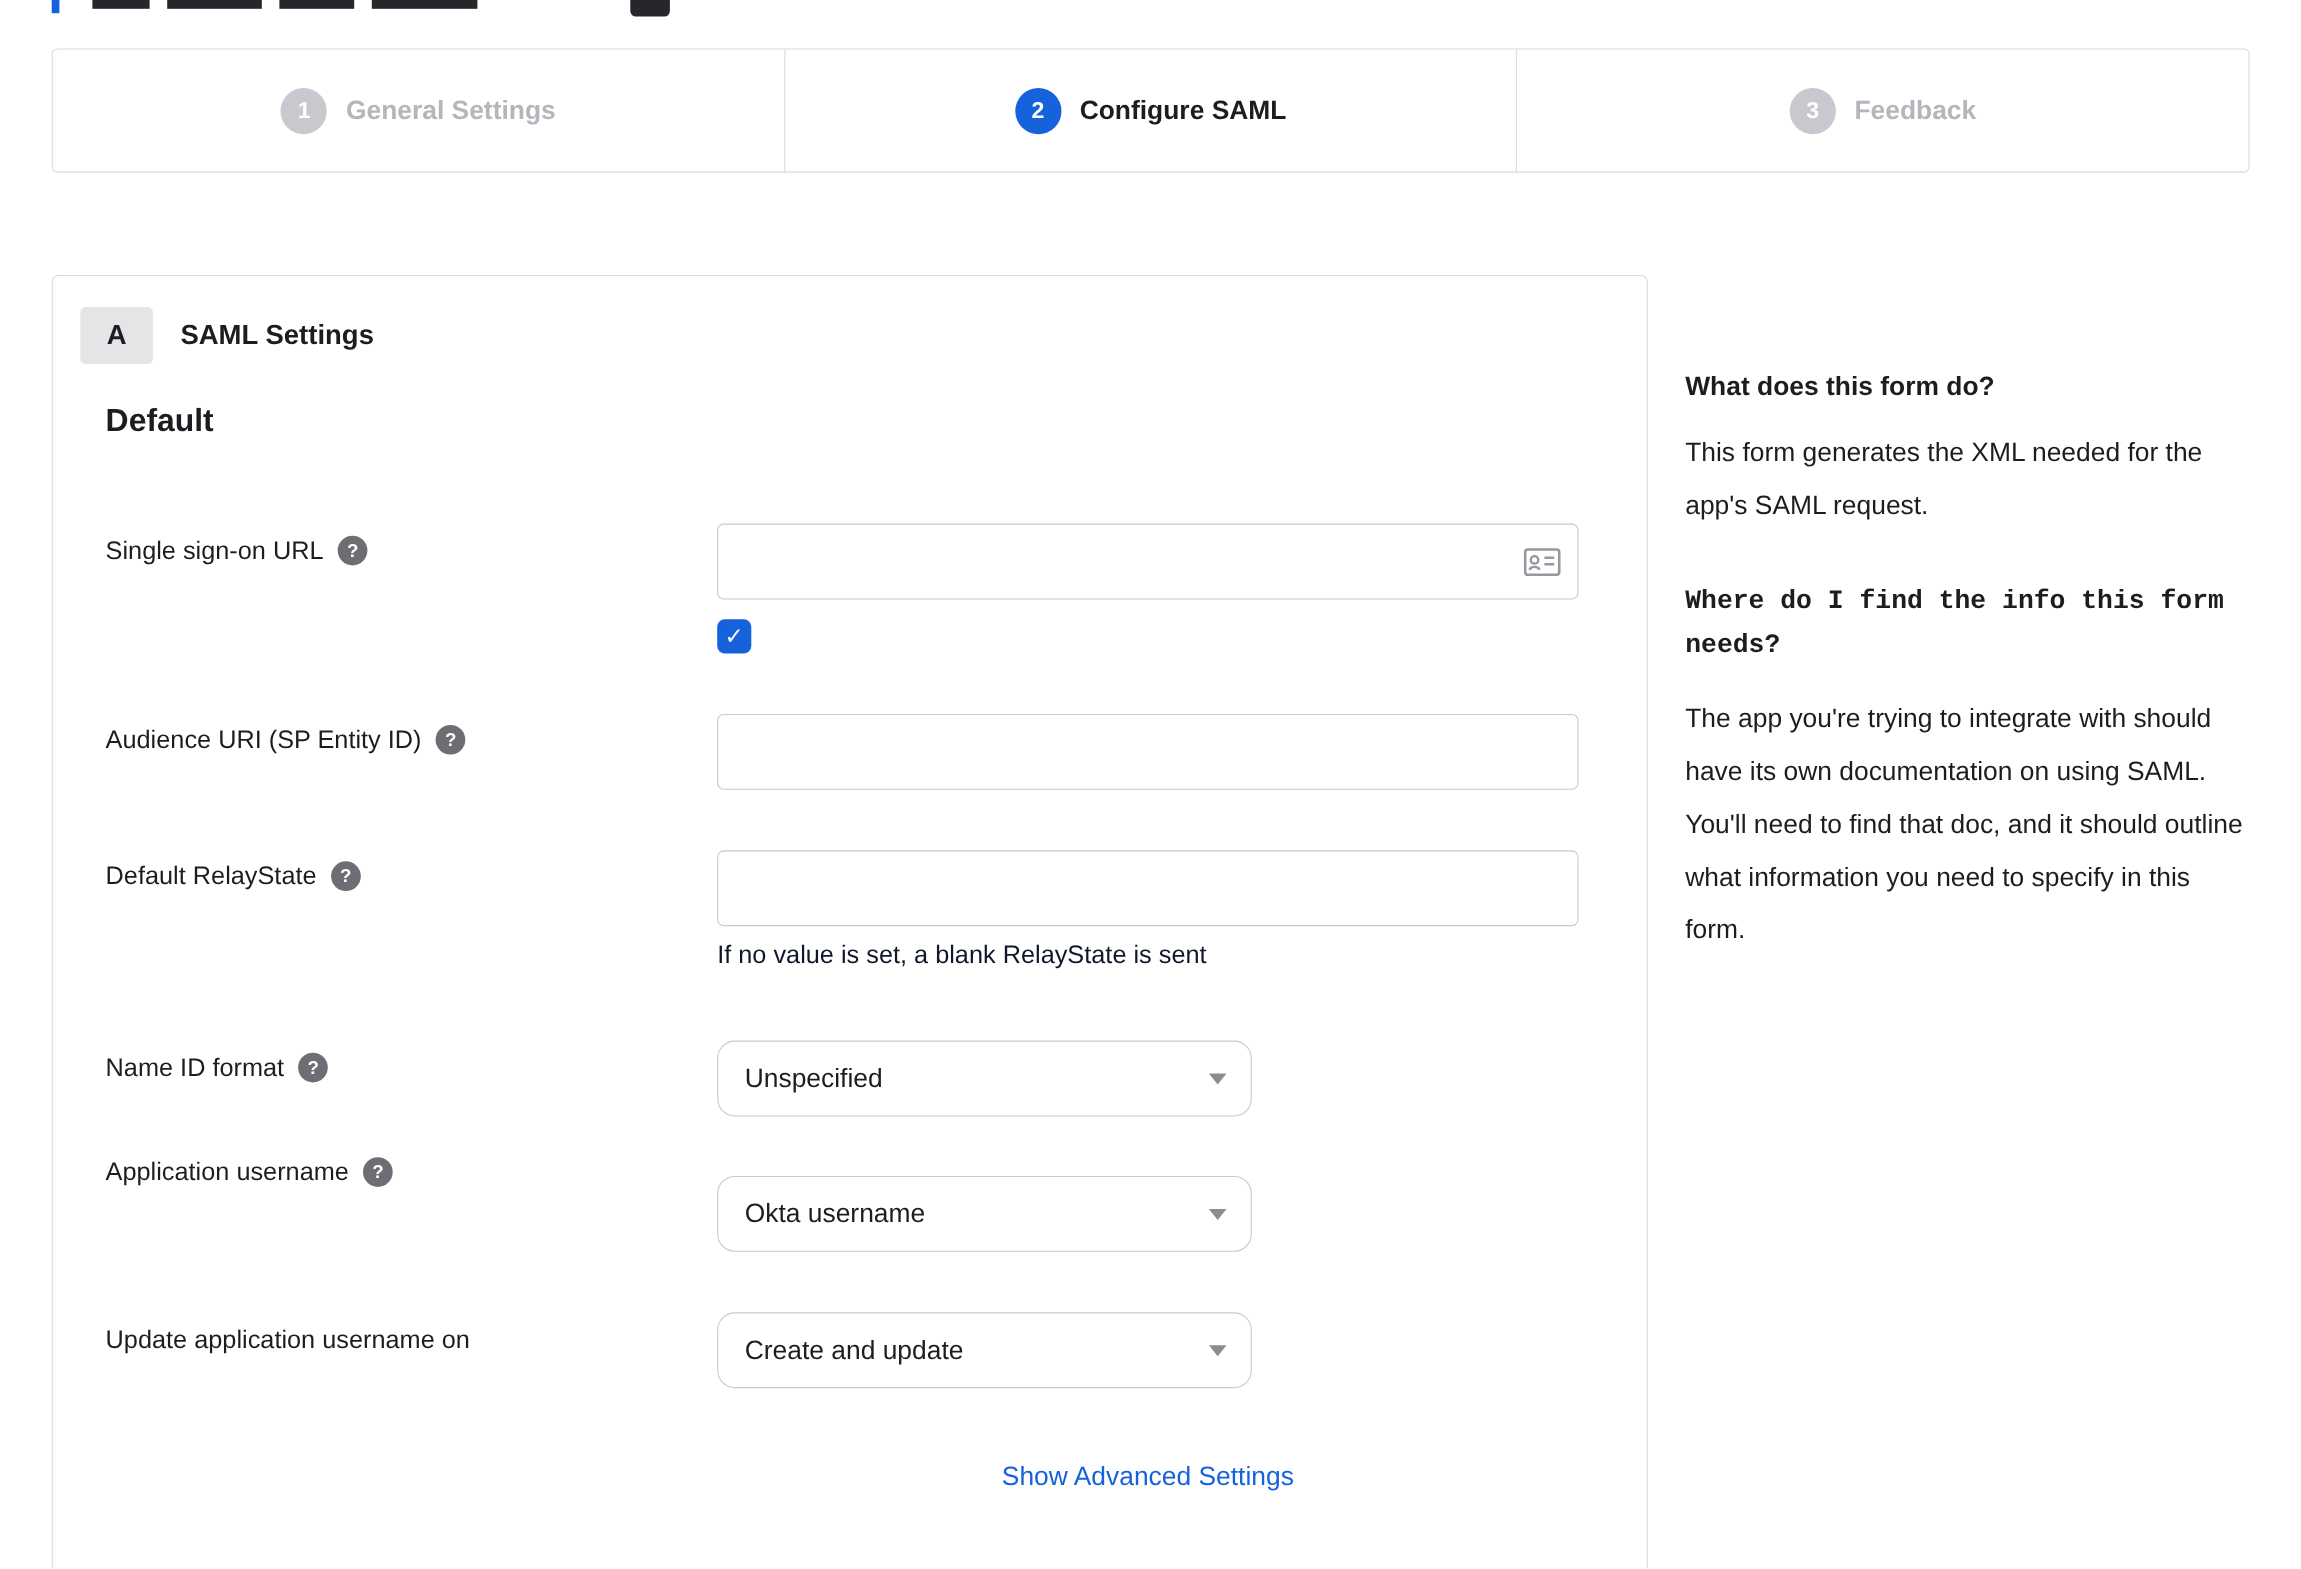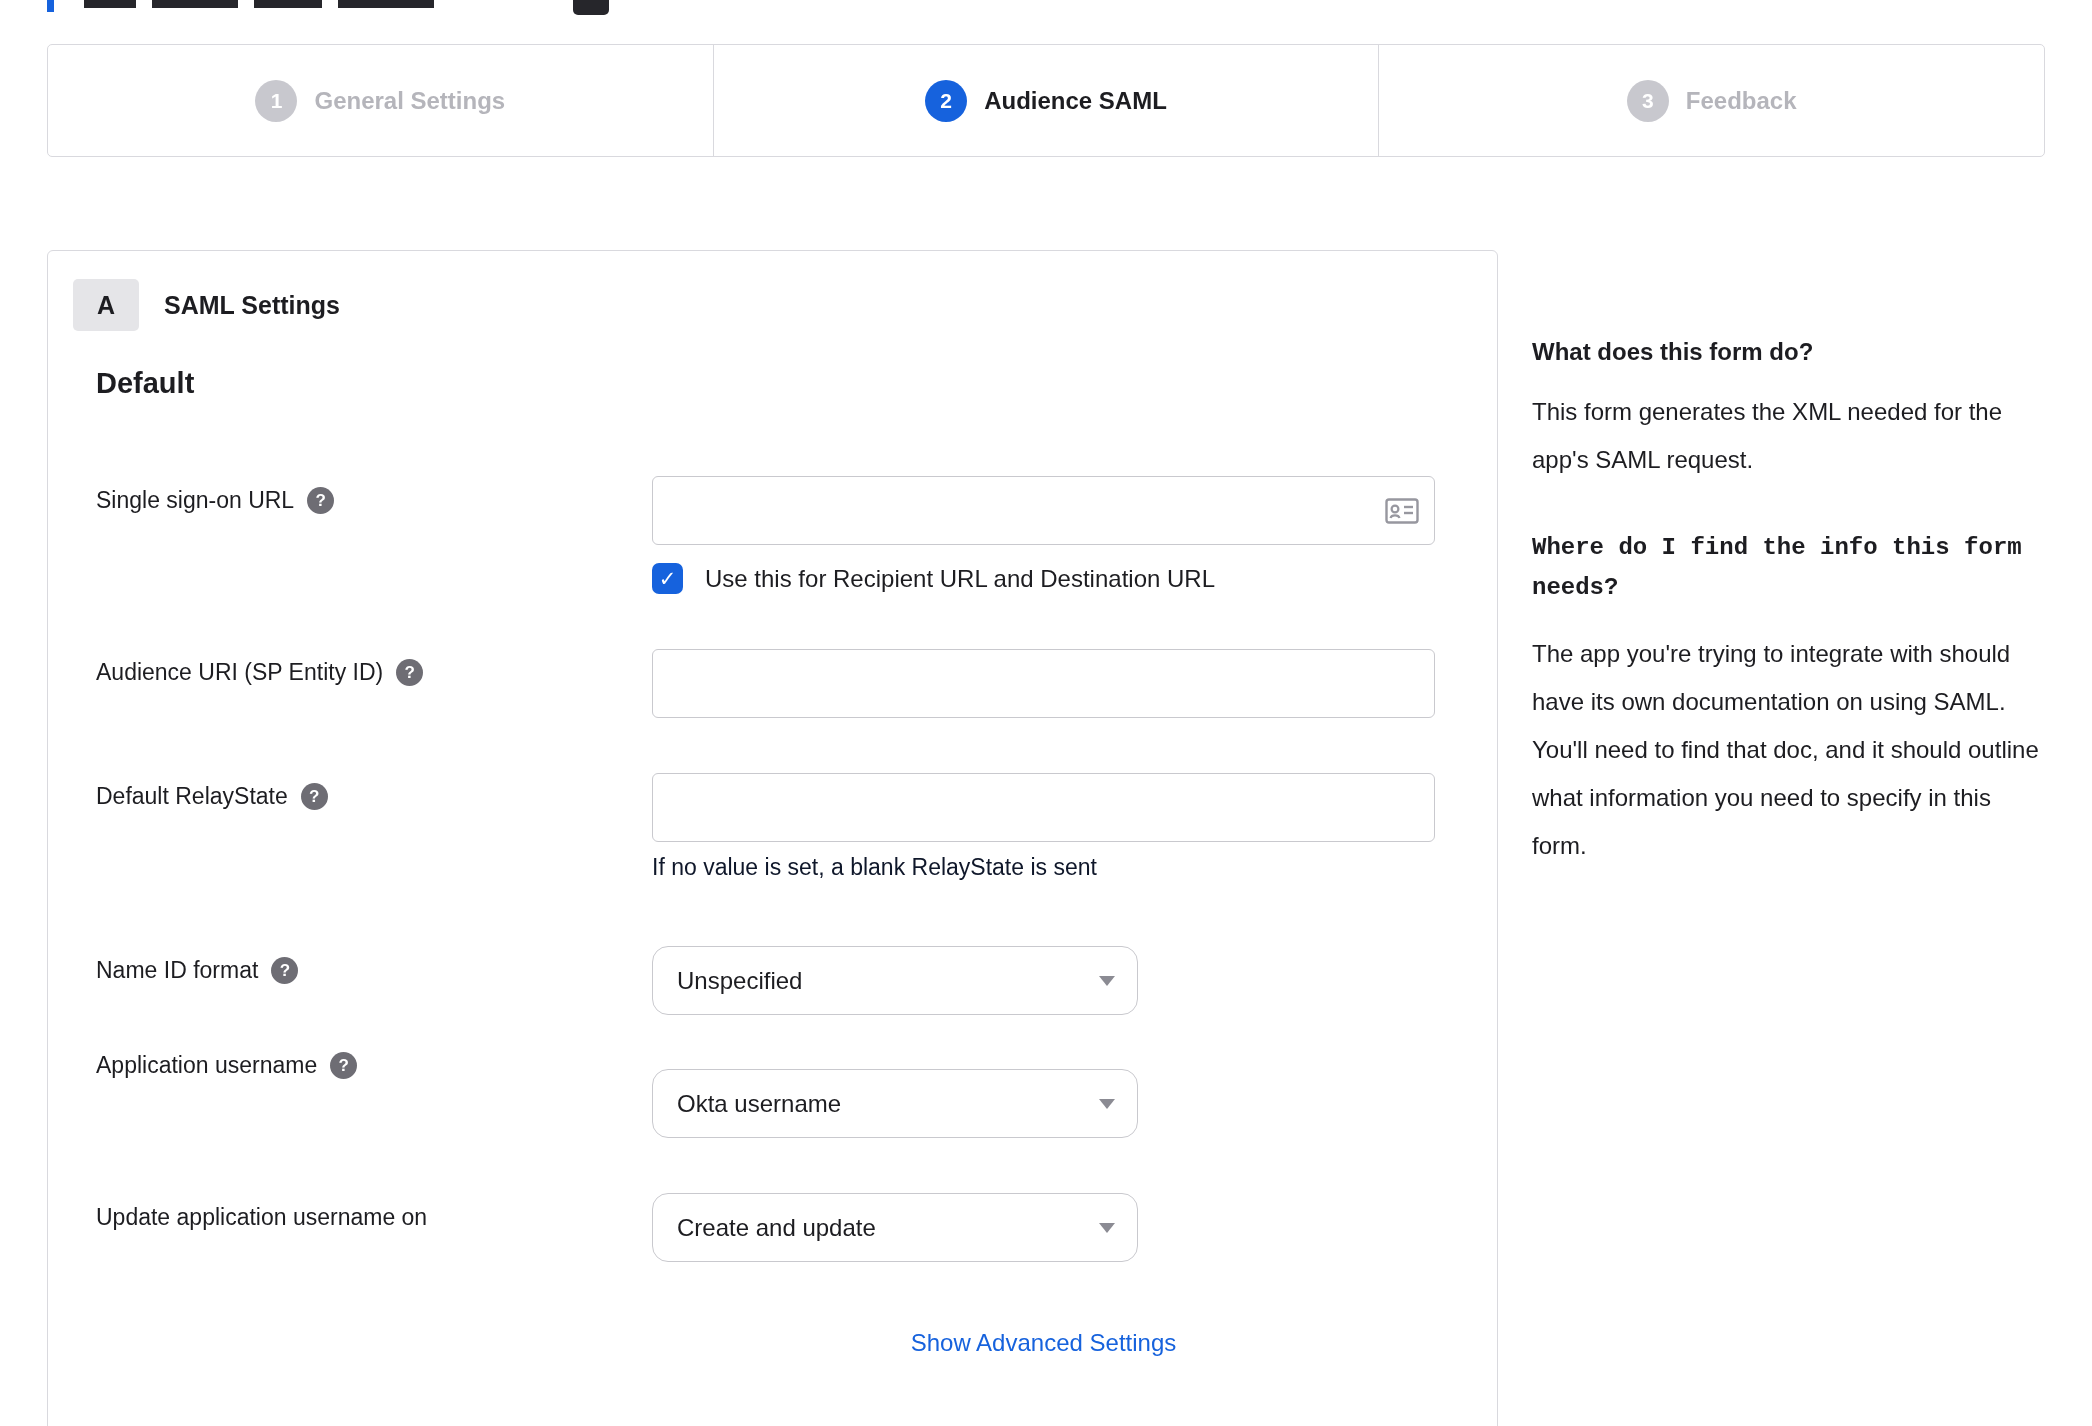--- a/index.html
+++ b/index.html
@@ -200,21 +200,21 @@
     <div class="frag frag-blob" style="left:573px; width:36px; height:15px;"></div>
   </div>
 
   <div class="stepper">
     <div class="step">
       <div class="step-circle">1</div>
       <div class="step-label">General Settings</div>
     </div>
     <div class="step active">
       <div class="step-circle">2</div>
-      <div class="step-label">Audience SAML</div>
+      <div class="step-label">Configure SAML</div>
     </div>
     <div class="step">
       <div class="step-circle">3</div>
       <div class="step-label">Feedback</div>
     </div>
   </div>
 
   <div class="panel">
 
     <div class="section-badge">A</div>
@@ -230,21 +230,20 @@
       <svg class="card-icon" viewBox="0 0 34 26">
         <rect x="1.5" y="1.5" width="31" height="23" rx="2.5" fill="none" stroke="#97979f" stroke-width="2.4"></rect>
         <circle cx="10" cy="11" r="3.4" fill="none" stroke="#97979f" stroke-width="2.2"></circle>
         <path d="M5.5 20 C6.5 16.5 13.5 16.5 14.5 20" fill="none" stroke="#97979f" stroke-width="2.2"></path>
         <line x1="19" y1="9" x2="28" y2="9" stroke="#97979f" stroke-width="2.4"></line>
         <line x1="19" y1="15" x2="28" y2="15" stroke="#97979f" stroke-width="2.4"></line>
       </svg>
     </div>
     <div class="checkbox-row" style="top:312px;">
       <span class="checkbox"></span>
-      <span class="checkbox-label">Use this for Recipient URL and Destination URL</span>
     </div>
 
     <div class="field-label" style="top:408px;">
       <span>Audience URI (SP Entity ID)</span>
       <span class="help-icon">?</span>
     </div>
     <input class="text-input" type="text" style="top: 398px;" value="">
 
     <div class="field-label" style="top:532px;">
       <span>Default RelayState</span>

